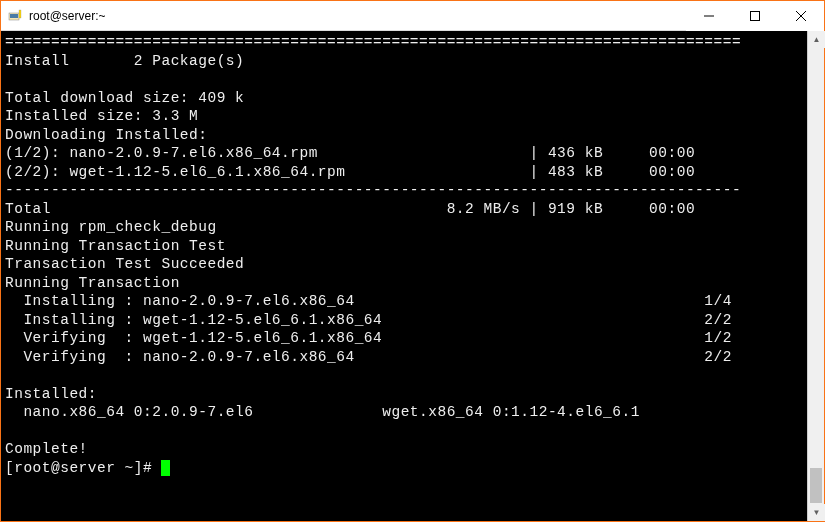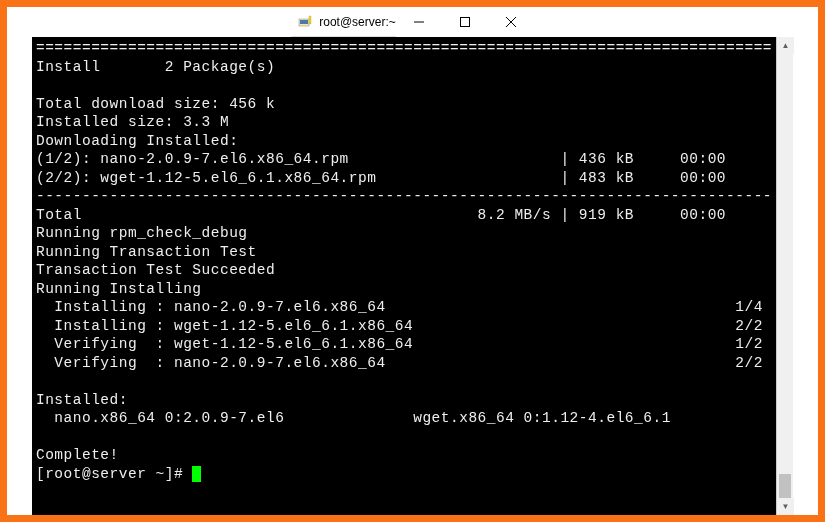--- a/index.html
+++ b/index.html
@@ -11,24 +11,23 @@
       font-family: Arial, sans-serif;
       background: #f0f0f0;
       width: 825px;
       height: 522px;
       overflow: hidden;
     }
     .window {
       width: 825px;
       height: 522px;
       background: white;
-      border: 7px solid #f97316;
+      border: 1px solid #f97316;
       display: flex;
       flex-direction: column;
-      align-items: center;
     }
     .titlebar {
       height: 30px;
       background: white;
       display: flex;
       align-items: center;
       justify-content: space-between;
       padding-left: 6px;
       border-bottom: 1px solid #ddd;
     }
@@ -153,31 +152,31 @@
             <line x1="0" y1="0" x2="10" y2="10" stroke="#000" stroke-width="1"></line>
             <line x1="10" y1="0" x2="0" y2="10" stroke="#000" stroke-width="1"></line>
           </svg>
       </div>
     </div>
   </div>
   <div class="terminal-area">
     <div class="terminal"><span>================================================================================</span>
 <span>Install       2 Package(s)</span>
 <span></span>
-<span>Total download size: 456 k</span>
+<span>Total download size: 409 k</span>
 <span>Installed size: 3.3 M</span>
 <span>Downloading Installed:</span>
 <span>(1/2): nano-2.0.9-7.el6.x86_64.rpm                       | 436 kB     00:00</span>
 <span>(2/2): wget-1.12-5.el6_6.1.x86_64.rpm                    | 483 kB     00:00</span>
 <span>--------------------------------------------------------------------------------</span>
 <span>Total                                           8.2 MB/s | 919 kB     00:00</span>
 <span>Running rpm_check_debug</span>
 <span>Running Transaction Test</span>
 <span>Transaction Test Succeeded</span>
-<span>Running Installing</span>
+<span>Running Transaction</span>
 <span>  Installing : nano-2.0.9-7.el6.x86_64                                      1/4</span>
 <span>  Installing : wget-1.12-5.el6_6.1.x86_64                                   2/2</span>
 <span>  Verifying  : wget-1.12-5.el6_6.1.x86_64                                   1/2</span>
 <span>  Verifying  : nano-2.0.9-7.el6.x86_64                                      2/2</span>
 <span></span>
 <span>Installed:</span>
 <span>  nano.x86_64 0:2.0.9-7.el6              wget.x86_64 0:1.12-4.el6_6.1</span>
 <span></span>
 <span>Complete!</span>
 <span>[root@server ~]# </span><span class="cursor"></span></div>

